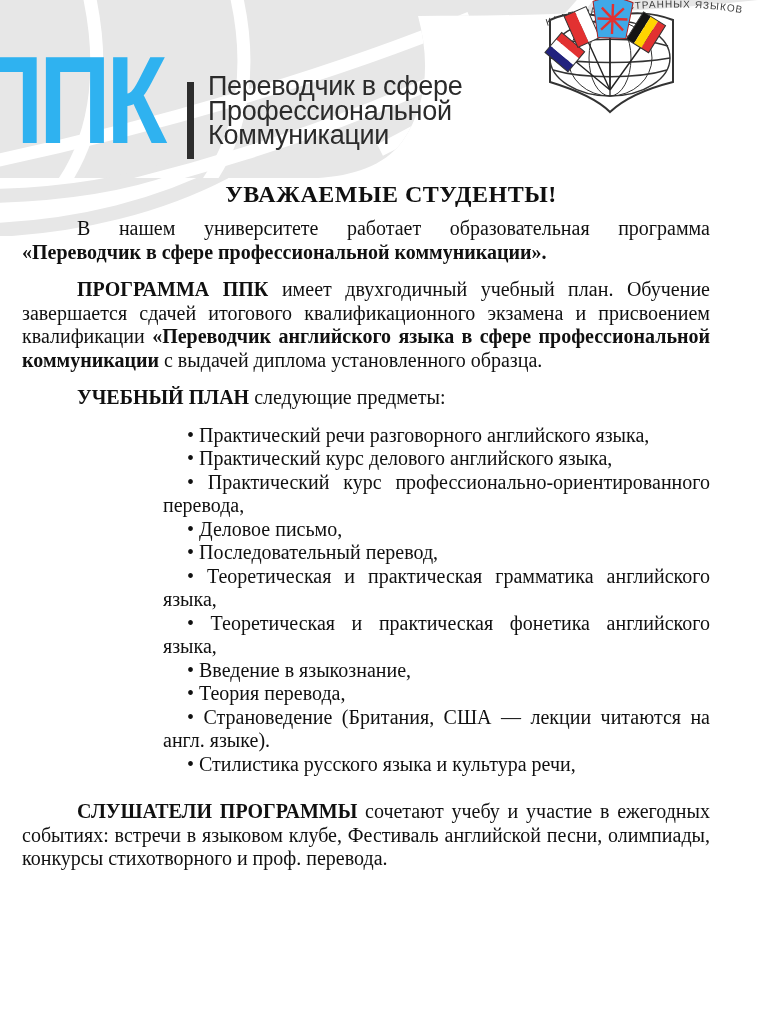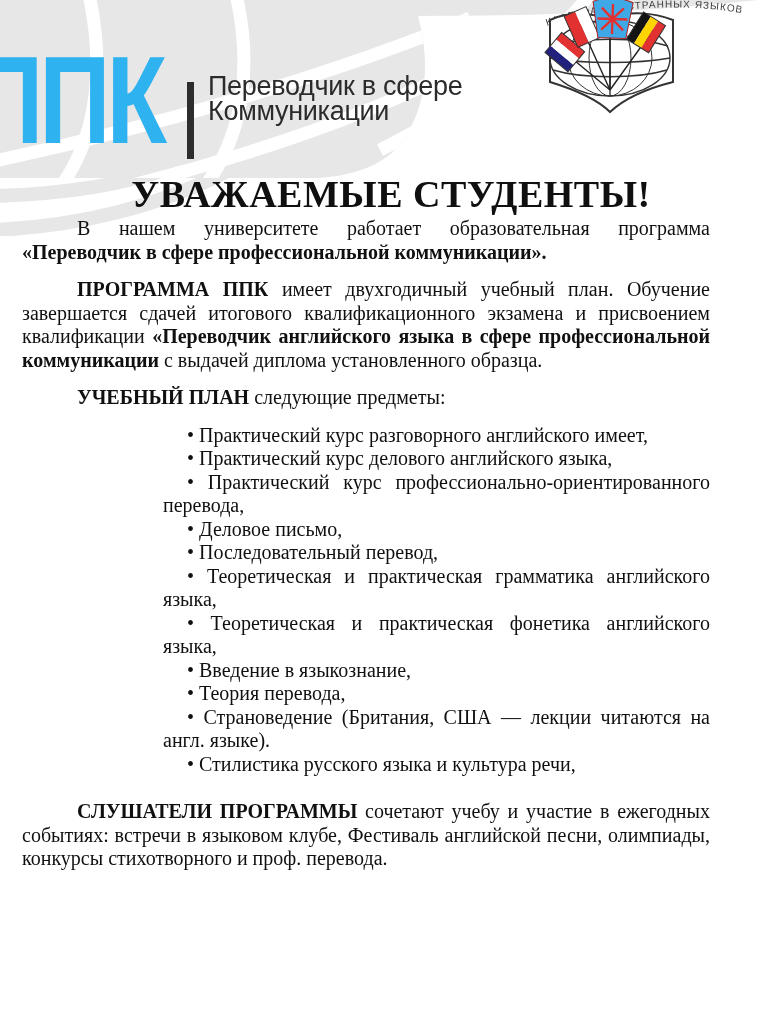--- a/index.html
+++ b/index.html
@@ -35,21 +35,21 @@
   .emblem { position:absolute; left:543px; top:0; z-index:2; }
 
   
   .content {
     position:relative; z-index:1;
     padding:0 58px 0 22px;
     font-size:20px; line-height:23.5px;
     text-align:justify;
   }
   .doc-heading {
-    font-size:38px; line-height:32px; font-weight:bold;
+    font-size:24px; line-height:32px; font-weight:bold;
     text-align:center; letter-spacing:0.5px;
     margin:2px 0 7px 0; position:relative; left:25px;
   }
   .doc-p { margin:0 0 14px 0; text-indent:55px; }
   .doc-p b { font-weight:bold; }
 
   .subjects { list-style:none; margin:0 0 14px 0; padding:0 0 0 141px; }
   .subjects li { text-indent:24px; }
 
   .final-p { margin-top:24px; }
@@ -75,20 +75,21 @@
       <path d="M235,-10 C252,60 246,130 206,185"></path>
       <path d="M600,-20 C560,40 480,100 380,150"></path>
     </g>
   </svg>
 
   <div class="ppk-logo">ППК</div>
   <div class="logo-divider"></div>
 
   <div class="program-title">
     <div>Переводчик в сфере</div>
+    <div>Профессиональной</div>
     <div>Коммуникации</div>
   </div>
 
   <svg class="emblem" width="226" height="122" viewBox="0 0 226 122">
     <defs>
       <path id="arcpath" d="M4,26 C70,4 160,2 222,18"></path>
     </defs>
     <text font-family="Liberation Sans, sans-serif" font-size="10" letter-spacing="1" fill="#3c3c3c">
       <textPath href="#arcpath" xlink:href="#arcpath">КАФЕДРА ИНОСТРАННЫХ ЯЗЫКОВ</textPath>
     </text>
@@ -147,21 +148,21 @@
   <h1 class="doc-heading">УВАЖАЕМЫЕ СТУДЕНТЫ!</h1>
 
   <p class="doc-p"><span>В нашем университете работает образовательная программа </span><b>«Переводчик в сфере профессиональной коммуникации».</b></p>
 
 
   <p class="doc-p"><b>ПРОГРАММА ППК</b><span> имеет двухгодичный учебный план. Обучение завершается сдачей итогового квалификационного экзамена и присвоением квалификации </span><b>«Переводчик английского языка в сфере профессиональной коммуникации</b><span> с выдачей диплома установленного образца.</span></p>
 
   <p class="doc-p"><b>УЧЕБНЫЙ ПЛАН</b><span> следующие предметы:</span></p>
 
   <ul class="subjects">
-    <li><span>•</span> <span>Практический курс разговорного английского имеет,</span></li>
+    <li><span>•</span> <span>Практический речи разговорного английского языка,</span></li>
     <li><span>•</span> <span>Практический курс делового английского языка,</span></li>
     <li><span>•</span> <span>Практический курс профессионально-ориентированного перевода,</span></li>
     <li><span>•</span> <span>Деловое письмо,</span></li>
     <li><span>•</span> <span>Последовательный перевод,</span></li>
     <li><span>•</span> <span>Теоретическая и практическая грамматика английского языка,</span></li>
     <li><span>•</span> <span>Теоретическая и практическая фонетика английского языка,</span></li>
     <li><span>•</span> <span>Введение в языкознание,</span></li>
     <li><span>•</span> <span>Теория перевода,</span></li>
     <li><span>•</span> <span>Страноведение (Британия, США — лекции читаются на англ. языке).</span></li>
     <li><span>•</span> <span>Стилистика русского языка и культура речи,</span></li>

